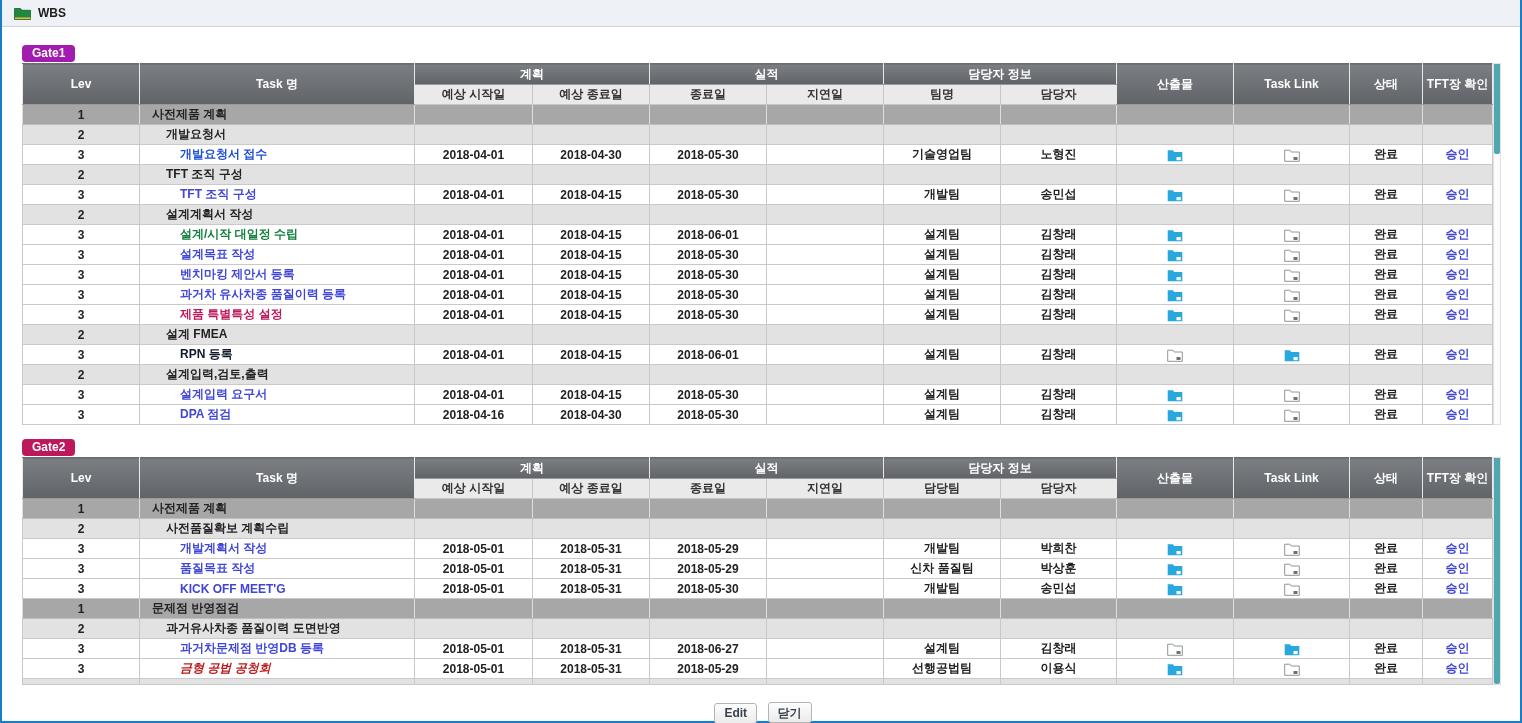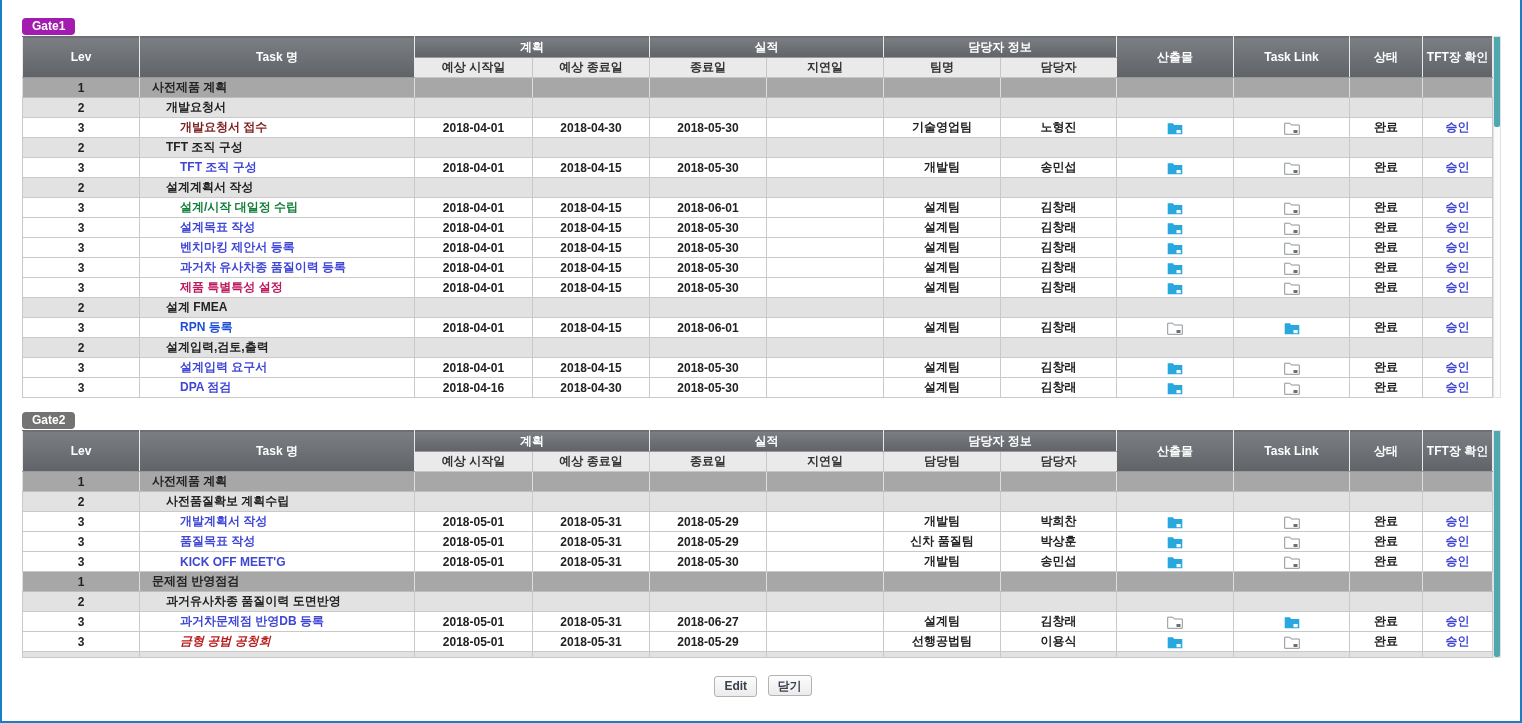--- a/index.html
+++ b/index.html
@@ -62,20 +62,29 @@
   .footer button {
     font-family:inherit; font-size:12px; font-weight:bold; color:#39414d;
     background:linear-gradient(#fdfdfd,#ebebeb); border:1px solid #b3b3b3;
     border-radius:3px; padding:2px 9px 3px; margin:0 3px; cursor:pointer; height:21px;
   }
 </style>
 </head>
 <body>
 
 <div class="window">
+  <div class="titlebar">
+    <span class="ficon">
+      <svg width="17" height="13" viewBox="0 0 17 13">
+        <path d="M0.5 1.5 h6 l1.4 1.8 H16.5 v9.2 H0.5 z" fill="#1f8a3c" stroke="#14632a" stroke-width="0.8"></path>
+        <rect x="1" y="10.4" width="15.5" height="1.7" fill="#e8b63d"></rect>
+      </svg>
+    </span>
+    <span>WBS</span>
+  </div>
   <div class="content" id="content-root">
     <div id="gates-root">
         <section class="gate"><span class="badge" style="background: #a21caf;">Gate1</span><div class="twrap">
             <table class="gtable">
               <colgroup>
                 <col style="width: 117px;">
                 <col style="width: 275px;">
                 <col style="width: 118px;">
                 <col style="width: 117px;">
                 <col style="width: 117px;">
@@ -132,21 +141,21 @@
                   <td></td>
                   <td></td>
                   <td></td>
                   <td></td>
                   <td></td>
                   <td></td>
                   <td></td>
                 </tr>
                 <tr class="lev3">
                   <td>3</td>
-                  <td class="task"><span class="lnk" style="color: #7f1d1d; margin-top: 28px;">개발요청서 접수</span></td>
+                  <td class="task"><span class="lnk" style="color: #1d4ed8; margin-top: 28px;">개발요청서 접수</span></td>
                   <td>2018-04-01</td>
                   <td>2018-04-30</td>
                   <td>2018-05-30</td>
                   <td></td>
                   <td>기술영업팀</td>
                   <td>노형진</td>
                   <td><span class="ficon"><svg width="16" height="13" viewBox="0 0 16 13">
                         <path d="M0.7 1.2 h5.2 l1.3 1.8 H15.3 v9.3 H0.7 z" fill="#29a8e0"></path>
                         <rect x="9.5" y="8" width="4.2" height="3.2" fill="#ffffff"></rect>
                       </svg></span></td>
@@ -314,21 +323,21 @@
                   <td></td>
                   <td></td>
                   <td></td>
                   <td></td>
                   <td></td>
                   <td></td>
                   <td></td>
                 </tr>
                 <tr class="lev3">
                   <td>3</td>
-                  <td class="task"><span class="lnk" style="color: #1d4ed8;">RPN 등록</span></td>
+                  <td class="task"><span class="lnk" style="color: #0f172a;">RPN 등록</span></td>
                   <td>2018-04-01</td>
                   <td>2018-04-15</td>
                   <td>2018-06-01</td>
                   <td></td>
                   <td>설계팀</td>
                   <td>김창래</td>
                   <td><span class="ficon"><svg width="16" height="13" viewBox="0 0 16 13">
                         <path d="M0.7 1.2 h5.2 l1.3 1.8 H15.3 v9.3 H0.7 z" fill="#ffffff" stroke="#909498" stroke-width="1"></path>
                         <rect x="9.5" y="8" width="4" height="3" fill="#6d7074"></rect>
                       </svg></span></td>
@@ -392,21 +401,21 @@
                       </svg></span></td>
                   <td>완료</td>
                   <td><span class="lnk" style="color: rgb(63, 70, 214);">승인</span></td>
                 </tr>
               </tbody>
             </table>
             <div class="vscroll">
               <div class="thumb" style="height: 90px; background: rgb(79, 167, 176);"></div>
             </div>
           </div></section>
-        <section class="gate"><span class="badge" style="background: #737373;">Gate2</span><div class="twrap">
+        <section class="gate"><span class="badge" style="background: #be185d;">Gate2</span><div class="twrap">
             <table class="gtable">
               <colgroup>
                 <col style="width: 117px;">
                 <col style="width: 275px;">
                 <col style="width: 118px;">
                 <col style="width: 117px;">
                 <col style="width: 117px;">
                 <col style="width: 117px;">
                 <col style="width: 117px;">
                 <col style="width: 116px;">

